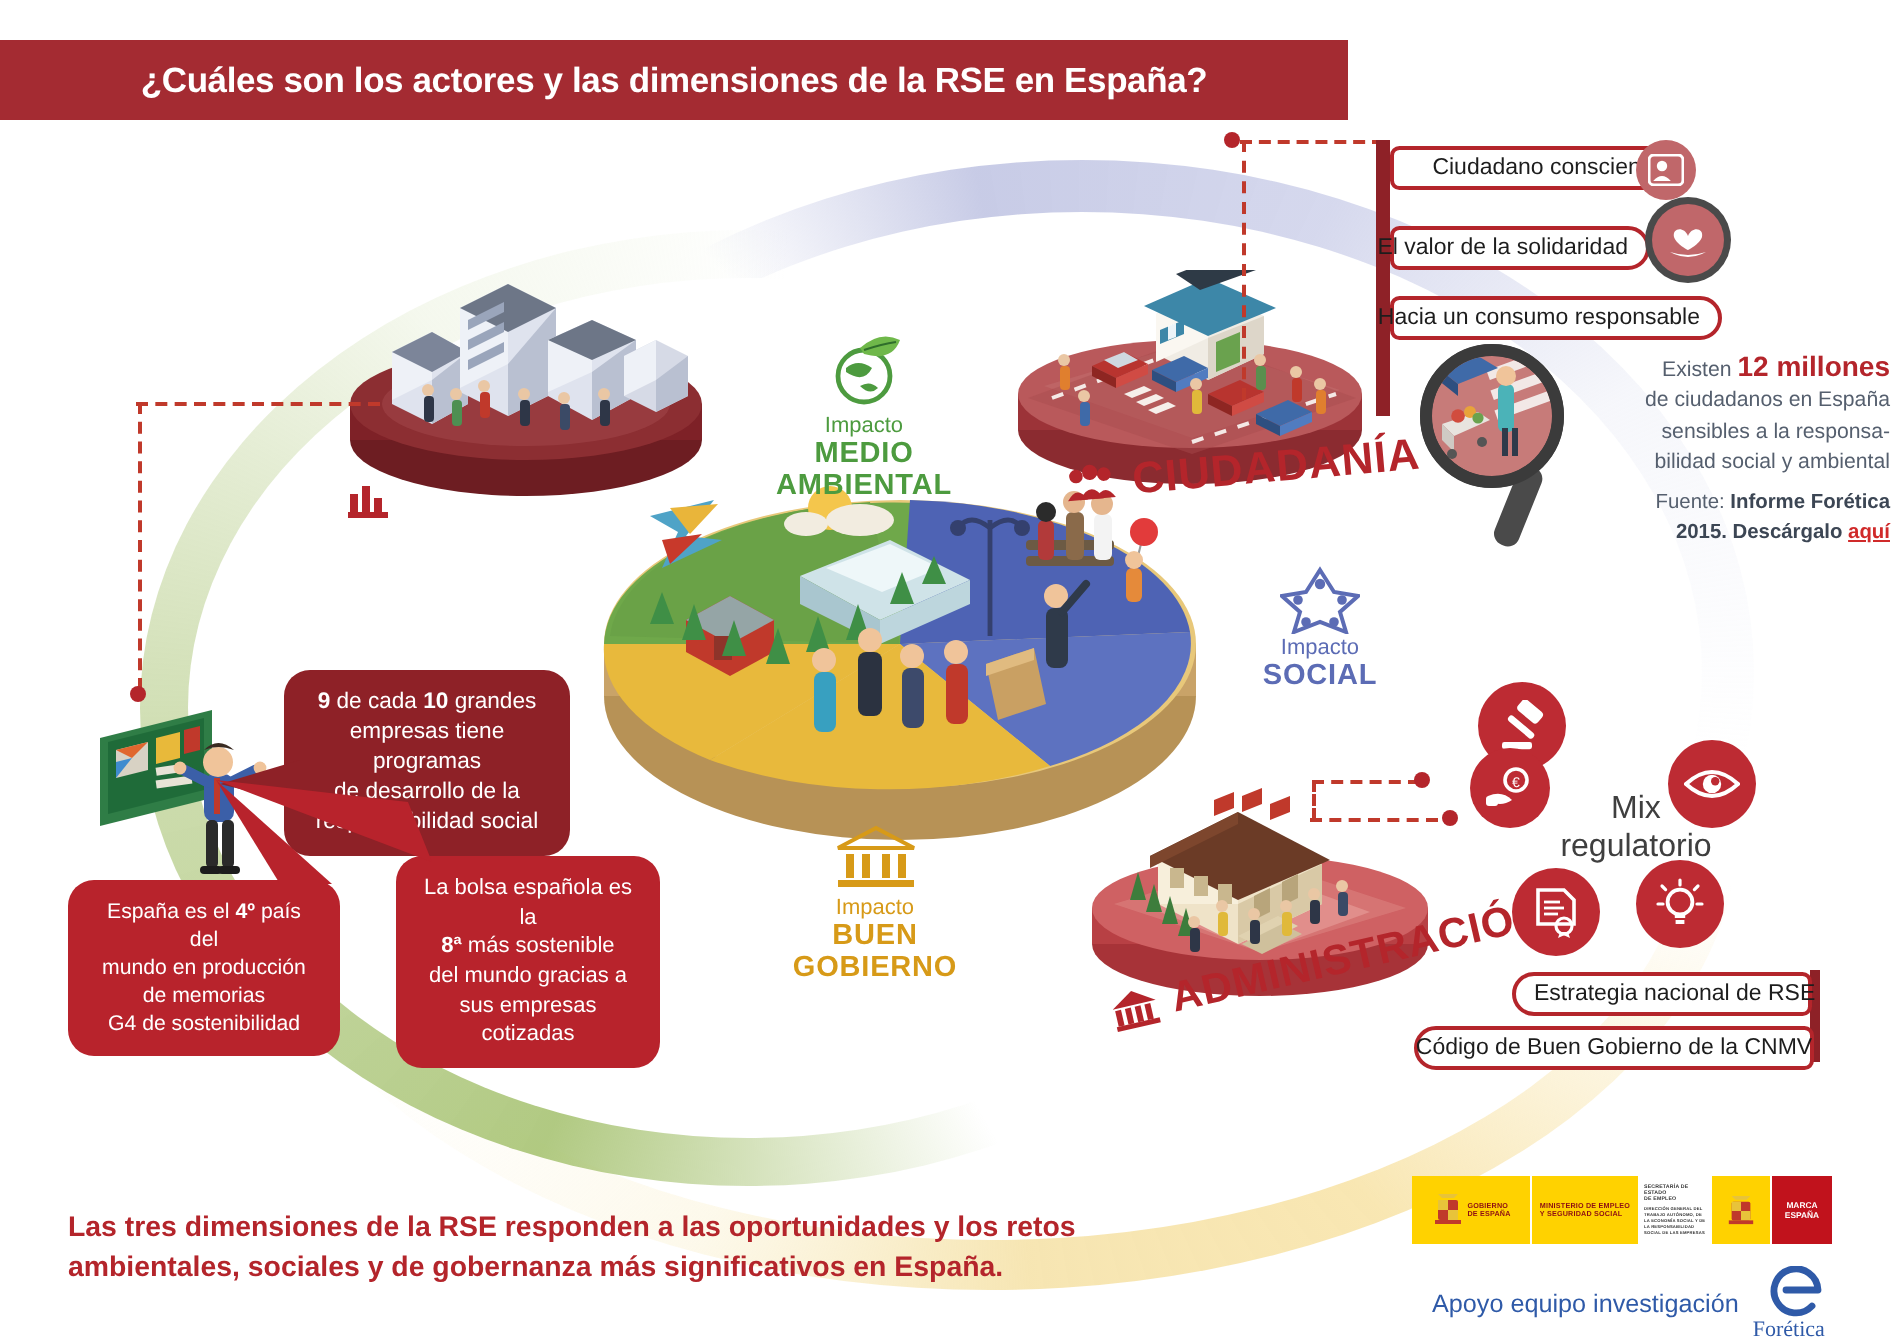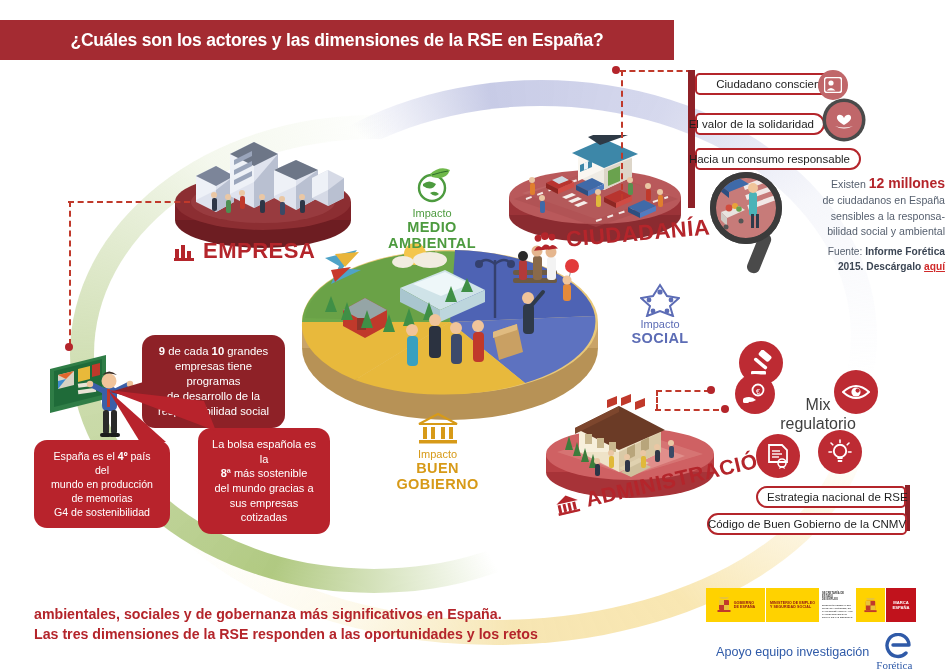--- a/index.html
+++ b/index.html
@@ -267,21 +267,20 @@
     </g>
   </svg>
 </div>
 <div class="abs" style="left:172px;top:238px;display:flex;align-items:center;gap:7px;">
   <svg width="24" height="22" viewBox="0 0 24 22">
     <rect x="2" y="18" width="20" height="3" fill="#b4252b"></rect>
     <rect x="3" y="9" width="4" height="9" fill="#b4252b"></rect>
     <rect x="9" y="5" width="4" height="13" fill="#b4252b"></rect>
     <rect x="15" y="11" width="4" height="7" fill="#b4252b"></rect>
   </svg>
-  <span style="font-size:22px;font-weight:bold;color:#b4252b;letter-spacing:.5px;">EMPRESA</span>
 </div>
 
 <div class="abs" style="left:500px;top:135px;width:190px;height:110px;">
   <svg width="190" height="110" viewBox="0 0 190 110">
     <ellipse cx="95" cy="80" rx="86" ry="27" fill="#8b2b30"></ellipse>
     <rect x="9" y="62" width="172" height="18" fill="#9c3338"></rect>
     <ellipse cx="95" cy="62" rx="86" ry="27" fill="#b9595b"></ellipse>
     <path d="M22 58 L96 36 L170 60 L96 84 Z" fill="#c4706f" opacity=".5"></path>
 
     <path d="M14 64 L96 34 L178 64 L96 92 Z" fill="#a84b4e" opacity=".45"></path>
@@ -684,22 +683,22 @@
 
 <div class="vline" style="left:905px;top:485px;width:5px;height:46px;"></div>
 <div class="pill lsq" style="left:756px;top:486px;width:150px;justify-content:flex-start;">
   <span>Estrategia nacional de RSE</span>
 </div>
 <div class="pill lsq" style="left:707px;top:513px;width:200px;justify-content:center;">
   <span>Código de Buen Gobierno de la CNMV</span>
 </div>
 
 <div id="bottom-headline">
+  <div>Las tres dimensiones de la RSE responden a las oportunidades y los retos</div>
   <div>ambientales, sociales y de gobernanza más significativos en España.</div>
-  <div>Las tres dimensiones de la RSE responden a las oportunidades y los retos</div>
 </div>
 
 <div id="footer-logos">
   <div class="gov-cell" style="width:60px;">
     <svg width="16" height="20" viewBox="0 0 16 20">
       <rect x="3" y="5" width="10" height="10" rx="1" fill="#c0392b"></rect>
       <rect x="3" y="5" width="5" height="5" fill="#e8c33a"></rect>
       <rect x="8" y="10" width="5" height="5" fill="#e8c33a"></rect>
       <path d="M3 2 h10 l-2 2 h-6 Z" fill="#e8c33a"></path>
       <rect x="1.5" y="15" width="13" height="2" fill="#c0392b"></rect>

